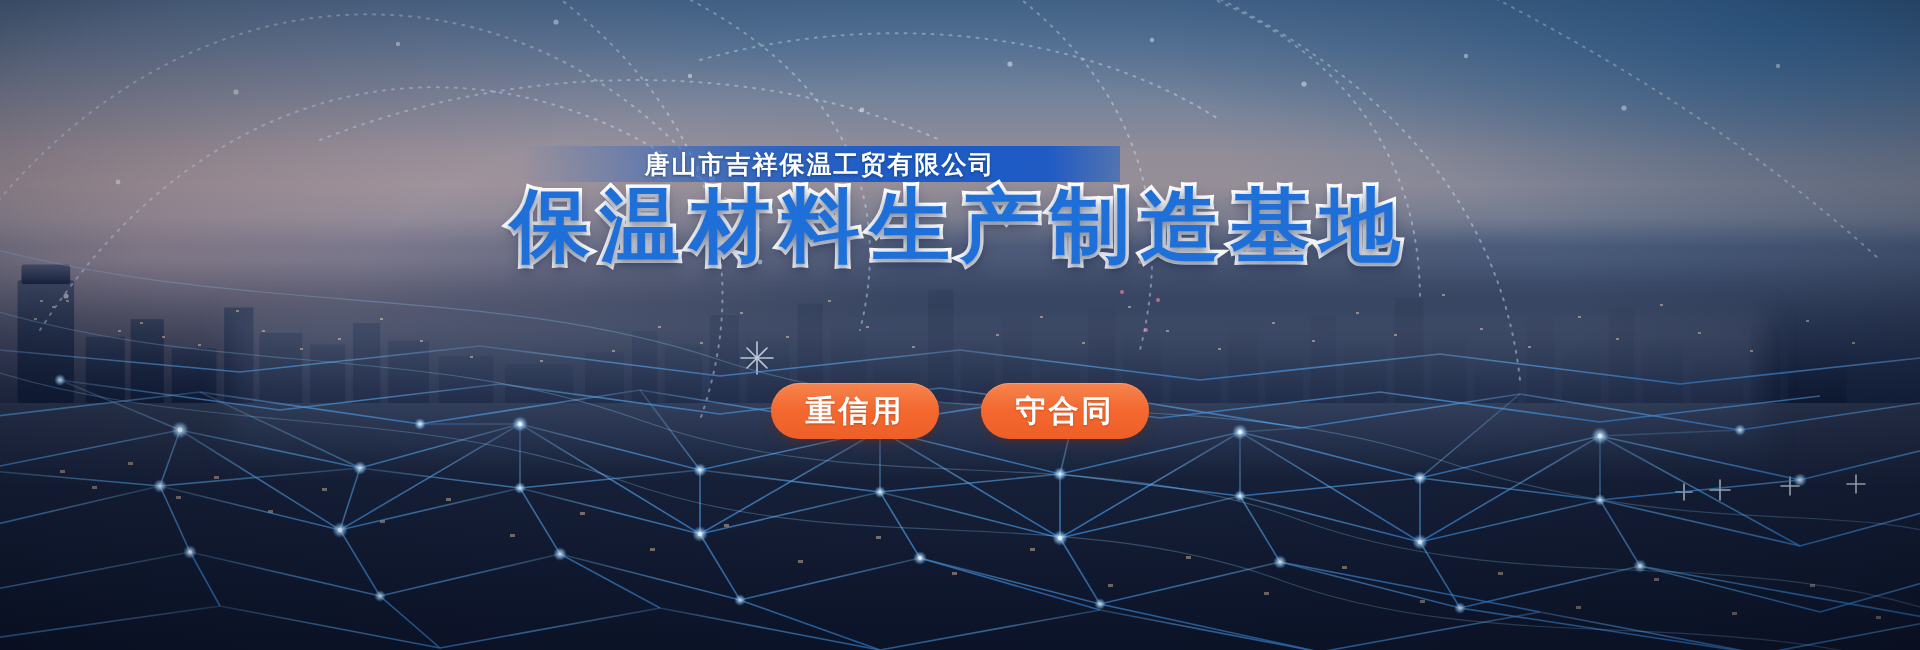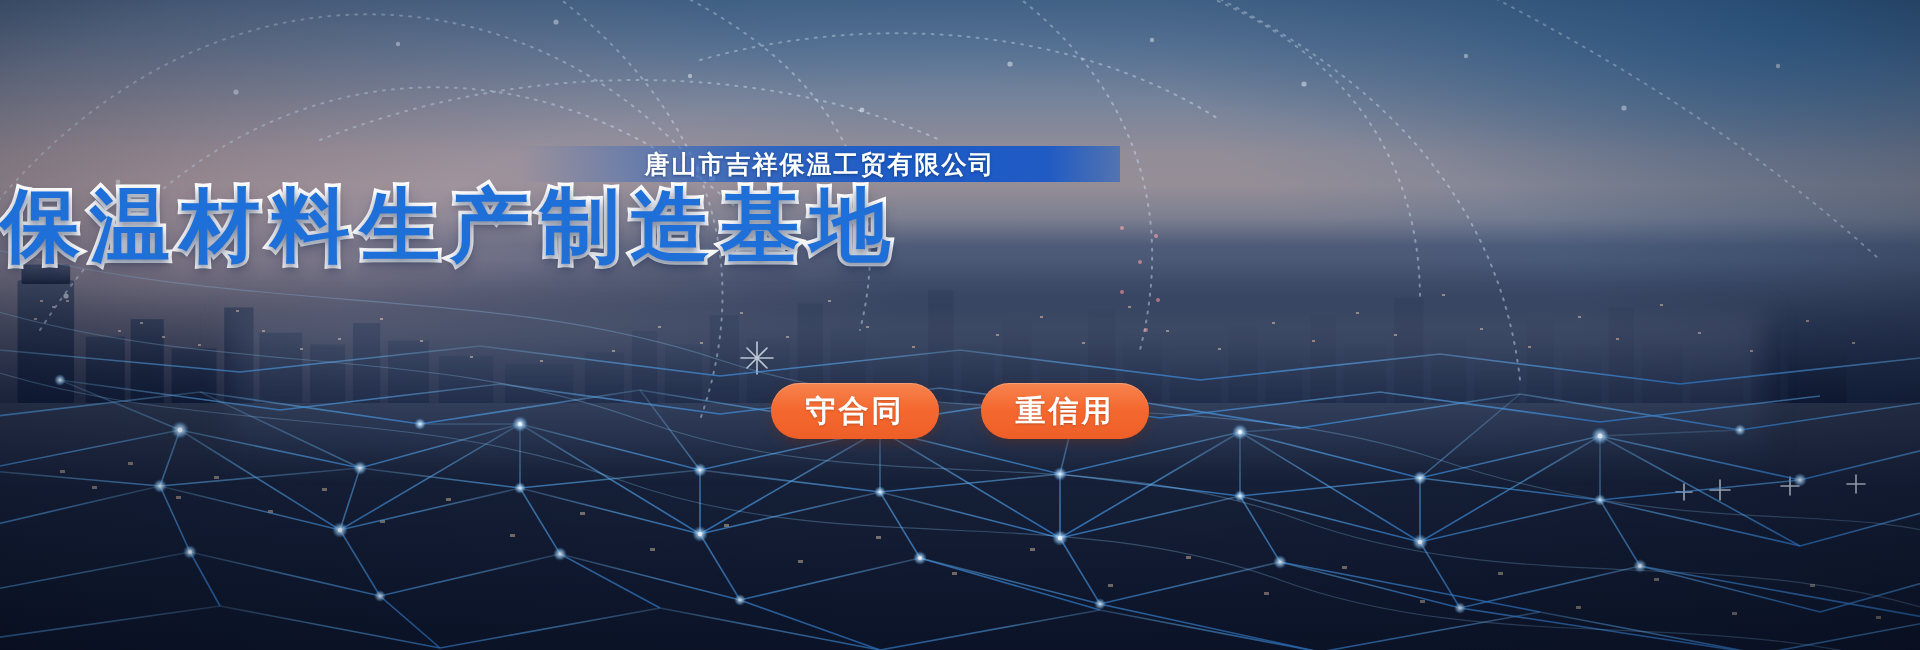--- a/index.html
+++ b/index.html
@@ -157,20 +157,21 @@
     white-space: nowrap;
     text-shadow: 0 1px 3px rgba(0,40,90,0.55);
     font-family: "DejaVu Sans", "Liberation Sans", sans-serif;
   }
 
   
   .headline {
     position: absolute;
     left: 0; right: 0;
     top: 186px;
+    text-align: center;
   }
   .headline-text {
     display: inline-block;
     font-size: 80px;
     font-weight: bold;
     letter-spacing: 10px;
     line-height: 1.0;
     color: #1f6fd8;
     font-family: "DejaVu Sans", "Liberation Sans", sans-serif;
     -webkit-text-stroke: 7px #ffffff;
@@ -507,21 +508,21 @@
     <div class="ribbon">
       <span class="ribbon-text">唐山市吉祥保温工贸有限公司</span>
     </div>
 
     <div class="headline">
       <span class="headline-text">保温材料生产制造基地</span>
     </div>
 
     <div class="badges">
       <div class="badge">
+        <span class="badge-text">重信用</span>
+      </div>
+      <div class="badge">
         <span class="badge-text">守合同</span>
       </div>
-      <div class="badge">
-        <span class="badge-text">重信用</span>
-      </div>
     </div>
 
   </div>
 </div>
 
 </body></html>

